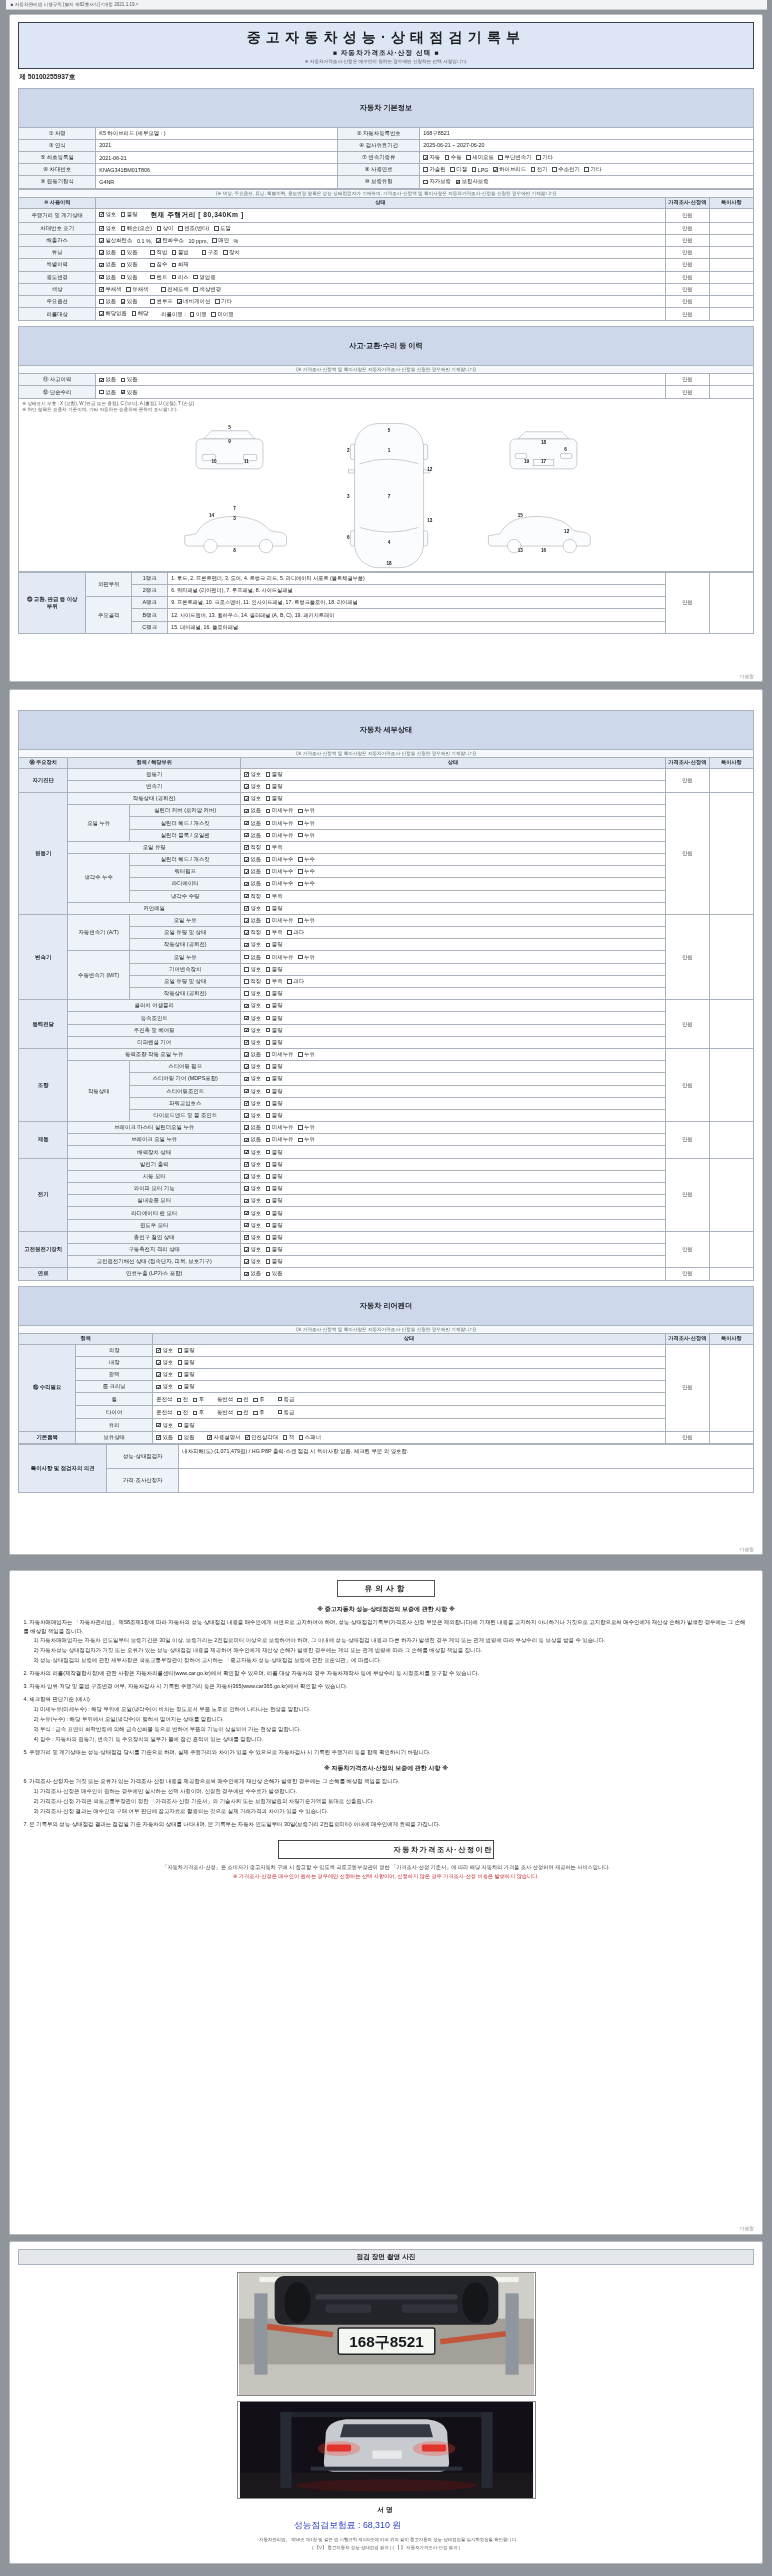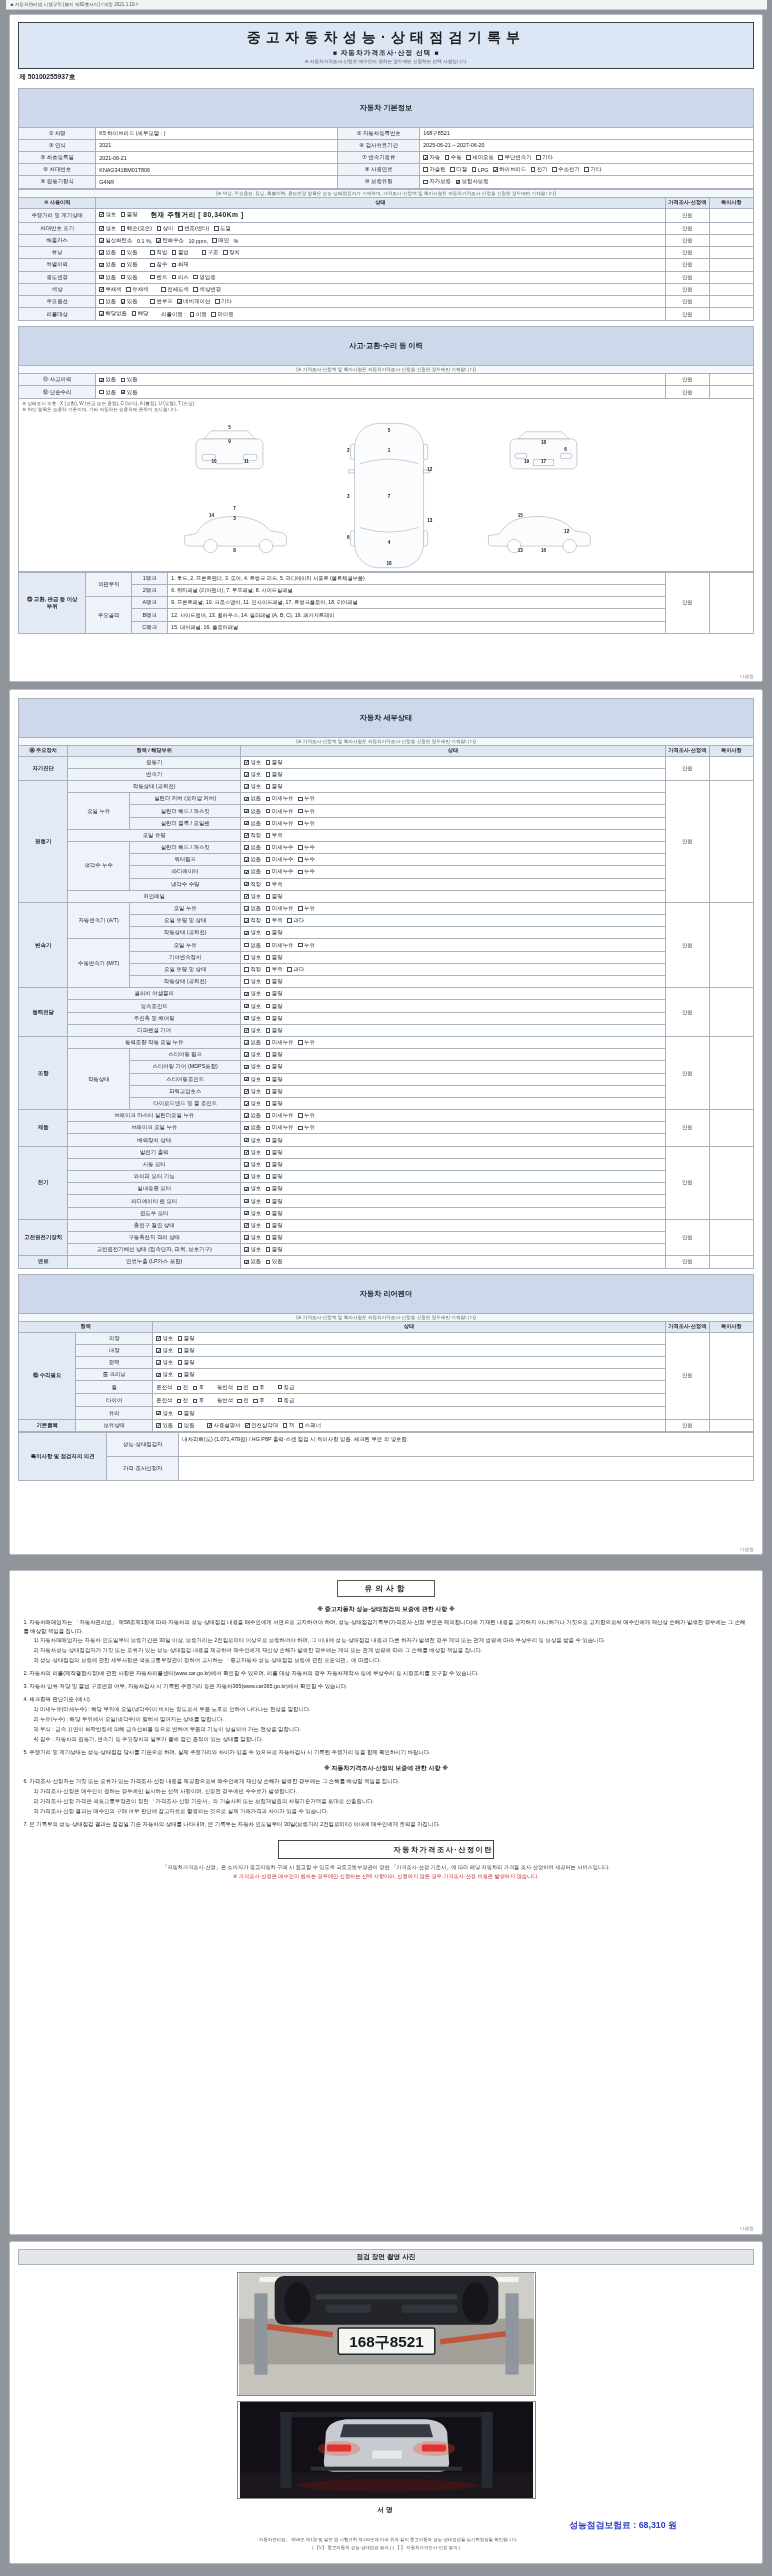--- a/index.html
+++ b/index.html
@@ -48,21 +48,21 @@
 .ncenter{text-align:center;font-weight:bold;font-size:6px;margin:7.2px 0 3.1px}
 .nitem{margin:4.1px 5.2px;font-size:5.4px;line-height:1.65}
 .nsub{margin:1px 0 1px 10.3px;color:#333}
 .pibox{width:216px;margin:11.3px auto 5.2px;border:0.8px solid #444;text-align:right;font-weight:bold;font-size:7.2px;padding:3.6px 0;letter-spacing:1.5px}
 .piline{width:92%;margin:1.5px auto;font-size:5.2px;color:#333;text-align:center}
 .piline.red{color:#c0272d}
 .photobar{background:#e3e6eb;border:0.5px solid #a9b2bd;text-align:center;font-weight:bold;font-size:6.7px;padding:2.6px 0}
 .photos{width:299px;margin:6.2px auto 0;display:flex;flex-direction:column;gap:5.2px}
 .photo{border:0.5px solid #888;display:block}
 .signword{text-align:center;font-weight:bold;font-size:6.7px;margin-top:7.2px;letter-spacing:2.1px}
-.feeline{text-align:right;padding-right:77px;margin-top:5.2px;font-size:8.8px;font-weight:bold;color:#2b3fc0}
+.feeline{text-align:center;padding-right:77px;margin-top:5.2px;font-size:8.8px;font-weight:normal;color:#2b3fc0}
 .legal{text-align:center;font-size:4.4px;color:#555;margin-top:4.1px;line-height:1.6}
 </style>
 </head>
 <body>
 
 <div class="page">
   <div class="topstrip"><span>■ 자동차관리법 시행규칙 [별지 제82호서식] &lt;개정 2021.1.19.&gt;</span></div>
 
   <div class="panel p1">
     <div class="titlebox">
@@ -543,21 +543,21 @@
       <tr>
         <td class="lbl">C랭크</td>
         <td class="rankitems">15. 대쉬패널, 16. 플로어패널</td>
       </tr>
       </tbody>
     </table>
     <span class="nextpage">다음장</span>
   </div>
 
   <div class="panel p2">
-    <div class="secbar" style="margin-top:0">자동차 세부상태</div>
+    <div class="secbar" style="margin-top:12px">자동차 세부상태</div>
     <div class="secnote">(※ 가격조사·산정액 및 특이사항은 자동차가격조사·산정을 신청한 경우에만 기재합니다)</div>
     <table class="t">
       <colgroup>
           <col style="width:49px">
           <col style="width:62px">
           <col style="width:111px">
           <col>
           <col style="width:44px">
           <col style="width:44px">
         </colgroup>

